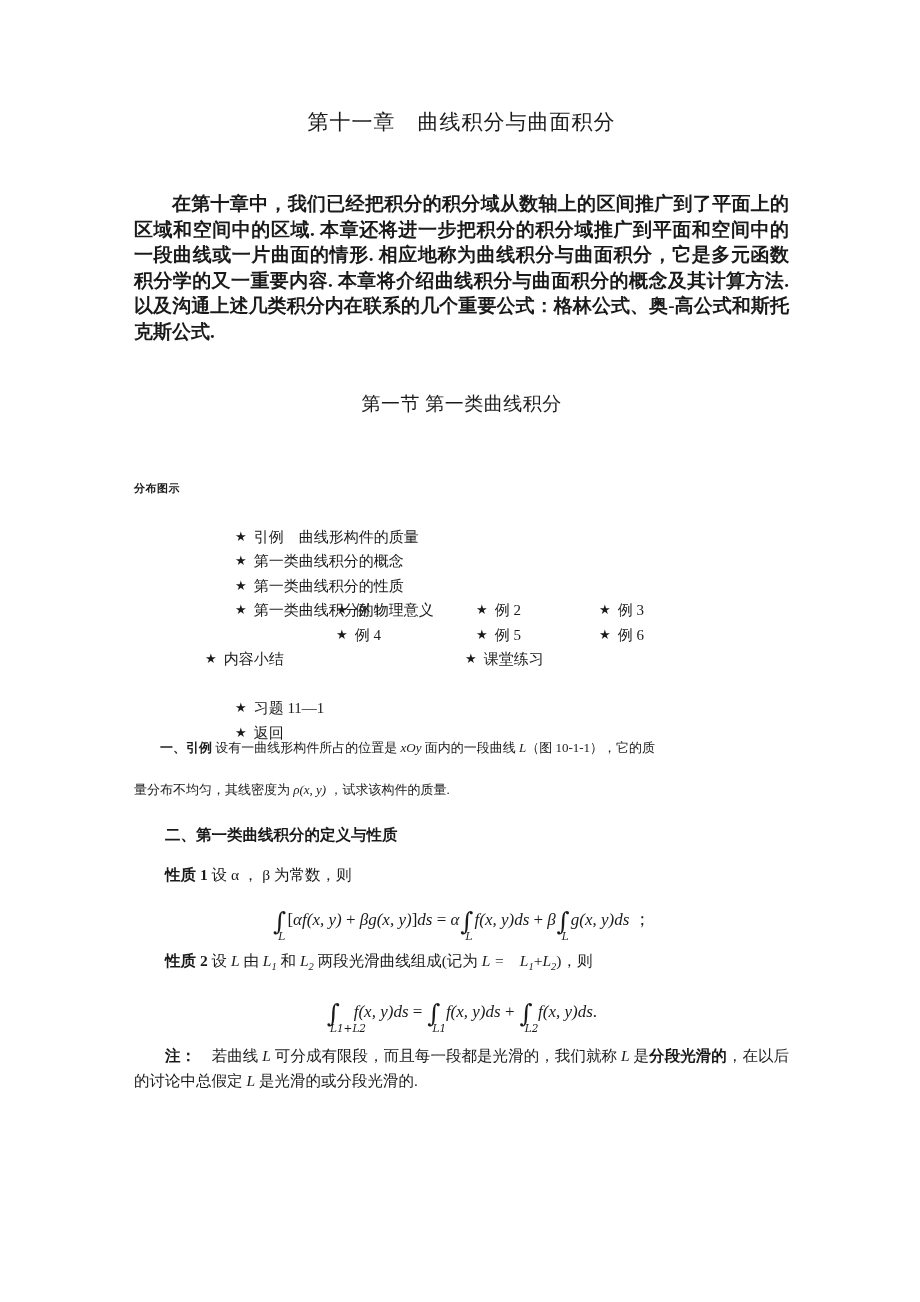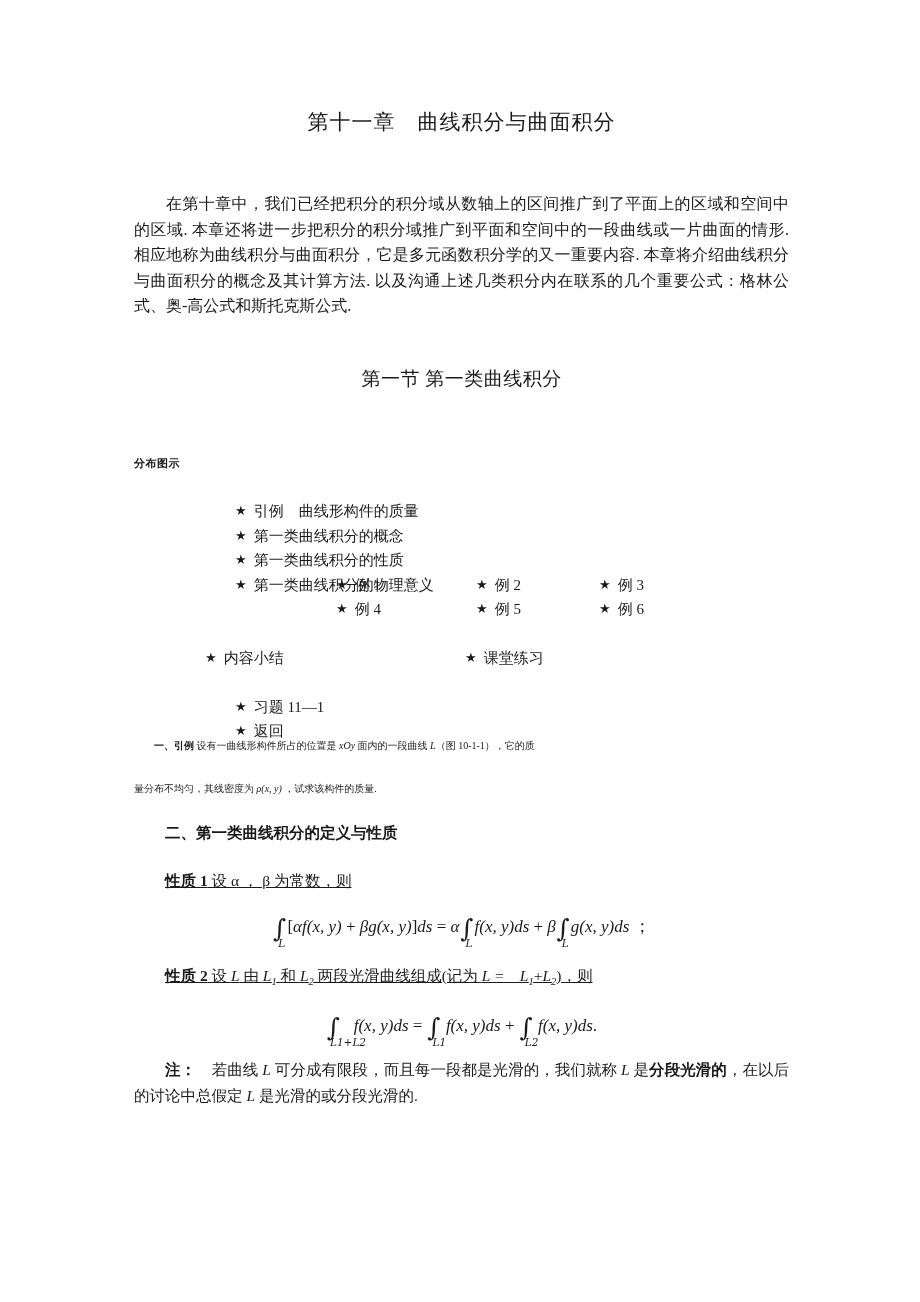--- a/index.html
+++ b/index.html
@@ -35,25 +35,26 @@
     font-size: 21px;
     font-family: "Liberation Serif", "DejaVu Serif", serif;
     letter-spacing: 1px;
     white-space: pre;
     line-height: 1.4;
   }
 
   
   .intro {
     margin-top: 54px;
-    font-size: 16px;
+    font-size: 19px;
     line-height: 25.5px;
     text-align: justify;
     text-indent: 2em;
     text-justify: inter-character;
+    font-weight: bold;
   }
 
   
   .section-title {
     margin-top: 47px;
     text-align: center;
     font-size: 19px;
     letter-spacing: 0.5px;
     white-space: pre;
   }
@@ -103,41 +104,40 @@
     white-space: pre;
   }
   .ex-c1 { left: 202px; }
   .ex-c2 { left: 342px; }
   .ex-c3 { left: 465px; }
 
   .two-col-row {
     display: block;
     height: 24.5px;
     position: relative;
-    margin-top: 24px;
   }
   .tc-left  { position: absolute; left: 71px;  white-space: pre; }
   .tc-right { position: absolute; left: 331px; white-space: pre; }
 
   
   .para {
-    font-size: 10px;
+    font-size: 13px;
     line-height: 25.5px;
     text-align: justify;
     text-indent: 2em;
   }
   .b { font-weight: bold; }
   .it {
     font-style: italic;
     font-family: "Liberation Serif", "DejaVu Serif", serif;
   }
 
   .lead-a { margin-top: 14px; }
   .subhead2 { margin-top: 22px; text-indent: 2em; font-weight: bold; font-size: 15.5px; }
-  .prop { margin-top: 24px; text-indent: 2em; font-size: 15.5px; line-height: 25.5px; text-decoration: underline; }
+  .prop { margin-top: 16px; text-indent: 2em; font-size: 15.5px; line-height: 25.5px; }
 
   
   .formula {
     text-align: center;
     font-size: 17px;
     font-family: "Liberation Serif", "DejaVu Serif", serif;
     white-space: nowrap;
   }
   .f1 { margin-top: 21px; }
   .f2 { margin-top: 22px; }

